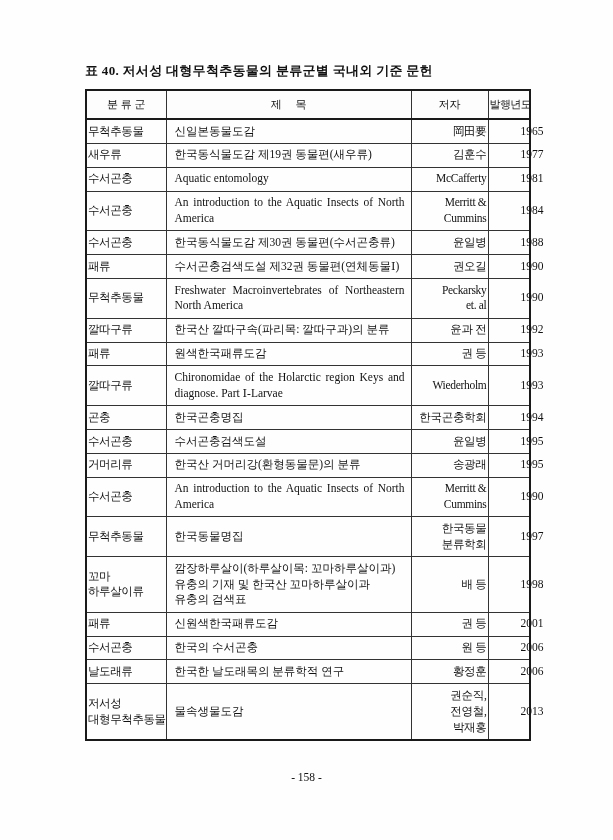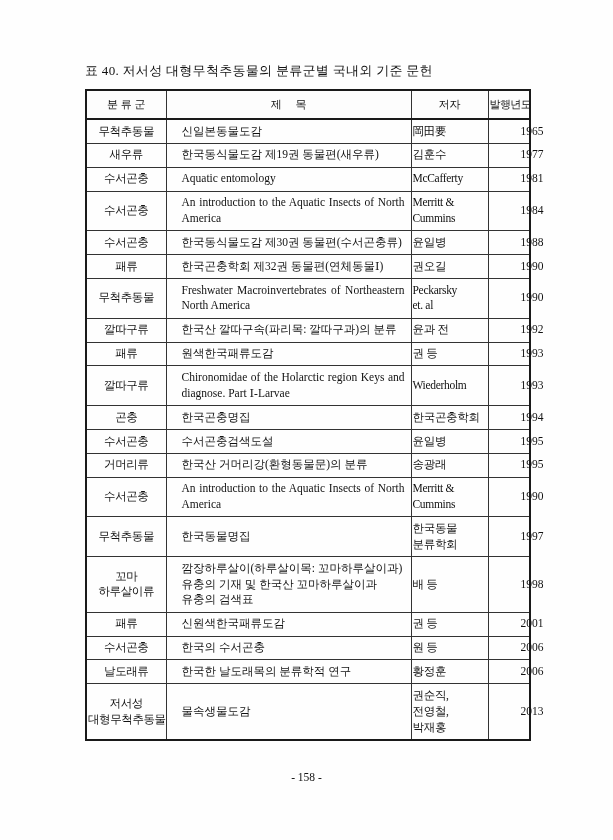--- a/index.html
+++ b/index.html
@@ -14,20 +14,21 @@
     color: #111;
   }
   .doc-title {
     position: absolute;
     left: 85px;
     top: 62px;
     font-size: 13px;
     letter-spacing: 0.3px;
     color: #111;
     white-space: nowrap;
+    font-weight: bold;
   }
   table.ref-table {
     position: absolute;
     left: 85px;
     top: 89px;
     width: 444px;
     border-collapse: collapse;
     table-layout: fixed;
     border: 2px solid #1a1a1a;
   }
@@ -52,32 +53,32 @@
     font-size: 11.5px;
     line-height: 1.38;
     vertical-align: middle;
     padding: 3.5px 4px;
     border: 1px solid #333;
     white-space: pre-line;
     word-break: keep-all;
     color: #111;
   }
   .ref-table td.col-group {
-    text-align: center;
+    text-align: left;
     letter-spacing: -0.4px;
     padding-left: 1px;
     padding-right: 1px;
   }
   .ref-table td.col-title {
     text-align: justify;
-    padding-left: 15px;
+    padding-left: 8px;
     padding-right: 6px;
   }
   .ref-table td.col-author {
-    text-align: left;
+    text-align: right;
     letter-spacing: -0.3px;
     padding-left: 1px;
     padding-right: 1px;
     margin-top: 32px;
   }
   .ref-table td.col-year { text-align: center; padding-left: 32px; }
   .page-number {
     position: absolute;
     top: 771px;
     left: 0;
@@ -136,21 +137,21 @@
           <td class="col-year">1984</td>
         </tr>
         <tr>
           <td class="col-group">수서곤충</td>
           <td class="col-title">한국동식물도감 제30권 동물편(수서곤충류)</td>
           <td class="col-author">윤일병</td>
           <td class="col-year">1988</td>
         </tr>
         <tr>
           <td class="col-group">패류</td>
-          <td class="col-title">한국곤충학회 제32권 동물편(연체동물Ⅰ)</td>
+          <td class="col-title">수서곤충검색도설 제32권 동물편(연체동물Ⅰ)</td>
           <td class="col-author">권오길</td>
           <td class="col-year">1990</td>
         </tr>
         <tr>
           <td class="col-group">무척추동물</td>
           <td class="col-title">Freshwater Macroinvertebrates of Northeastern North America</td>
           <td class="col-author">Peckarsky
 et. al</td>
           <td class="col-year">1990</td>
         </tr>

